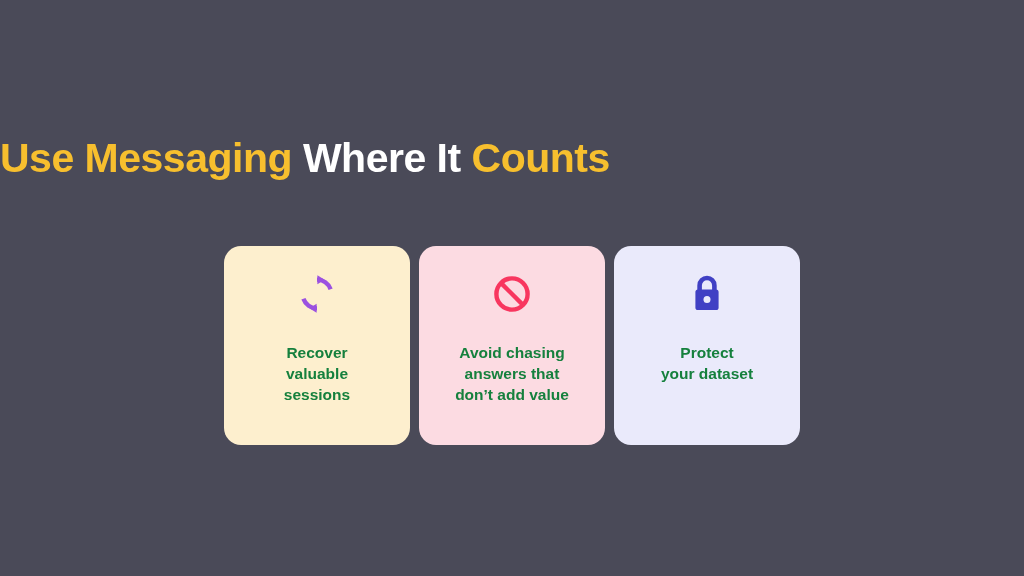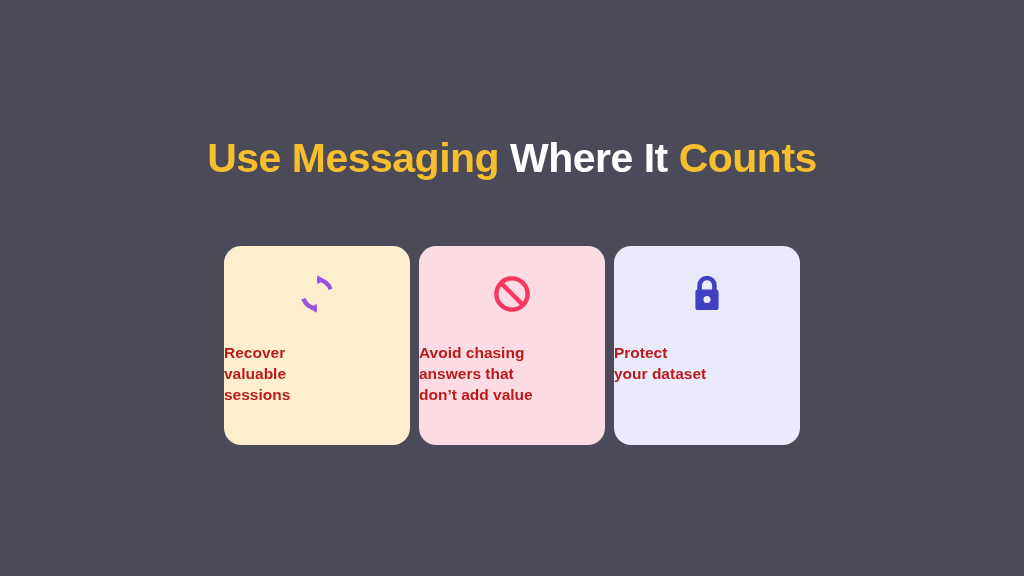--- a/index.html
+++ b/index.html
@@ -20,21 +20,21 @@
     background: #4a4a58;
     display: flex;
     flex-direction: column;
     align-items: center;
   }
   #headline {
     position: absolute;
     top: 130px;
     left: 0;
     width: 1024px;
-    text-align: center;
+    text-align: left;
     font-size: 41px;
     font-weight: bold;
     letter-spacing: -0.5px;
     line-height: 56px;
     white-space: nowrap;
   }
   #headline .seg-accent { color: #f7bf2e; }
   #headline .seg-plain  { color: #ffffff; }
 
   #cards {
@@ -61,25 +61,25 @@
     margin-top: 28px;
     display: flex;
     align-items: center;
     justify-content: center;
   }
   .card-text {
     position: absolute;
     top: 96px;
     left: 0;
     width: 186px;
-    text-align: left;
+    text-align: center;
     font-size: 15.5px;
     font-weight: bold;
     line-height: 21px;
-    color: #b91c1c;
+    color: #15803d;
     white-space: pre-line;
   }
 </style>
 </head>
 <body>
 
 <div id="slide">
 
   <div id="headline">
     <span class="seg-accent">Use Messaging </span><span class="seg-plain">Where It </span><span class="seg-accent">Counts</span>

